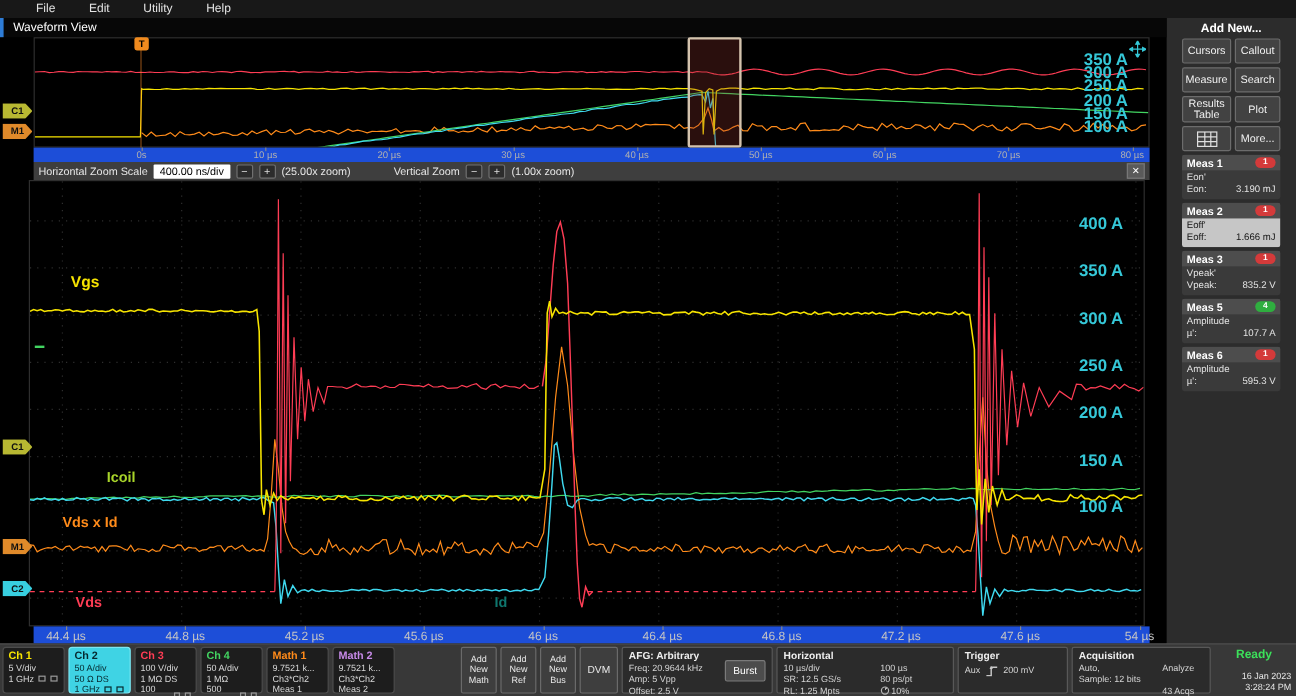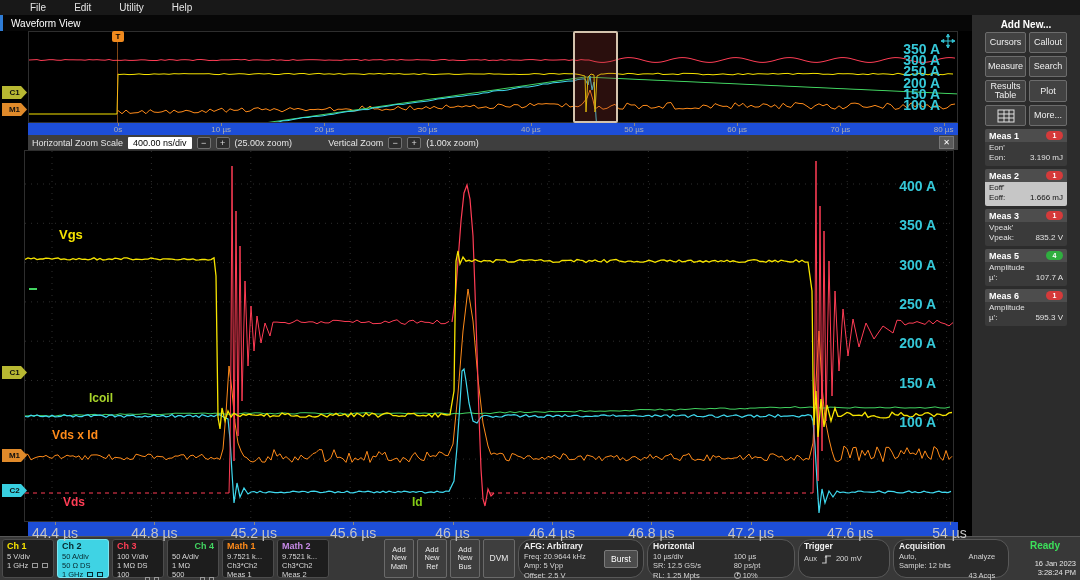--- a/index.html
+++ b/index.html
@@ -8,21 +8,21 @@
   .screen{position:relative;width:1080px;height:580px;background:#000;overflow:hidden;color:#ddd}
   .menubar{height:15px;background:#181818;display:flex;align-items:center;padding-left:30px;gap:28px;font-size:10px;color:#e4e4e4}
   .body{display:flex;height:521px}
   .left{width:972px;position:relative;background:#000}
   .viewtab{height:16px;background:#070707;display:flex;align-items:center;font-size:10px;color:#fff;border-left:3px solid #2e7cd6;padding-left:8px}
   .ovwrap{margin-left:28px;width:930px;height:92px;background:#000;border:1px solid #2e2e2e;position:relative}
   .tickrow{margin-left:28px;width:930px;height:12px;position:relative;background:#1d4ed8}
   .tickrow span{position:absolute;top:2px;transform:translateX(-50%);font-size:8px;color:#b0b0b0;white-space:nowrap}
   .tickrow i{position:absolute;top:0;width:1px;height:3px;background:#888}
   .mticks{height:14px}
-  .mticks span{font-size:14px;color:#c4c4c4;top:3px}
+  .mticks span{font-size:10px;color:#c4c4c4;top:3px}
   .zoombar{margin-left:28px;width:930px;height:15px;background:#3e3e3e;display:flex;align-items:center;gap:5px;padding:0 4px;font-size:9px;color:#e6e6e6;white-space:nowrap}
   .valbox{background:#fff;color:#000;padding:0 5px;height:12px;line-height:12px;border-radius:1px;font-size:9px}
   .zbtn{width:14px;height:12px;background:#2c2c2c;border:1px solid #707070;color:#ddd;font-size:9px;line-height:10px;text-align:center;border-radius:2px;cursor:pointer}
   .zclose{margin-left:4px;width:15px;height:13px;background:#5a5a5a;border:1px solid #777;color:#fff;font-size:8px;line-height:12px;text-align:center;cursor:pointer}
   .mainwrap{margin-left:24px;width:930px;height:372px;background:#000;border:1px solid #2e2e2e;position:relative}
   .amp{position:absolute;right:17px;font-size:14px;font-weight:bold}
   .tracelabel{position:absolute;font-weight:bold;font-size:12px}
   .cbadge{position:absolute;left:2px;width:25px;height:13px;font-size:8px;font-weight:bold;color:#101010;display:flex;align-items:center;justify-content:center;clip-path:polygon(0 0,76% 0,100% 50%,76% 100%,0 100%)}
   .trigT{position:absolute;width:12px;height:11px;background:#f08a1e;color:#000;font-size:8px;font-weight:bold;text-align:center;line-height:11px;border-radius:2px}
   .trigline{position:absolute;width:1px;background:rgba(255,140,40,.5)}
@@ -41,21 +41,21 @@
   .bottombar{height:44px;background:#383838;border-top:1px solid #565656;display:flex;align-items:stretch;gap:3px;padding:2px}
   .chb{width:52px;border-radius:3px;background:#1d1d1d;border:1px solid #4c4c4c;padding:1px 4px;font-size:7.5px;color:#d8d8d8;line-height:9px;cursor:pointer}
   .chb .nm{font-size:9px;font-weight:bold;line-height:11px}
   .chb.sel{background:#3fd3e4;border-color:#7ae6f2}
   .chb.sel div{color:#06282e}
   .iconrow{display:flex;gap:2px;align-items:center}
   .micsq{display:inline-block;width:6px;height:5px;border:1px solid #9a9a9a;margin-left:2px}
   .chb.sel .micsq{border-color:#06282e}
   .addb{width:30px;background:#3e3e3e;border:1px solid #6a6a6a;border-radius:2px;font-size:7.5px;line-height:8.5px;color:#e8e8e8;display:flex;align-items:center;justify-content:center;text-align:center;padding:1px;cursor:pointer}
   .dvm{width:32px;font-size:8.5px}
-  .bpanel{background:#2b2b2b;border:1px solid #585858;border-radius:13px;padding:2px 5px;color:#d5d5d5;font-size:7.5px;line-height:9.5px}
+  .bpanel{background:#2b2b2b;border:1px solid #585858;border-radius:2px;padding:2px 5px;color:#d5d5d5;font-size:7.5px;line-height:9.5px}
   .bpanel .ttl{font-size:8.5px;font-weight:bold;color:#efefef}
   .afg{width:126px;display:flex;gap:4px}
   .burst{align-self:center;width:34px;height:18px;background:#4c4c4c;border:1px solid #7a7a7a;border-radius:2px;color:#fff;font-size:8.5px;text-align:center;line-height:16px;cursor:pointer}
   .horiz{width:148px}
   .hgrid{display:grid;grid-template-columns:auto auto;column-gap:4px}
   .trig{width:92px}
   .trow{display:flex;align-items:center;gap:4px;margin-top:2px}
   .acq{width:116px}
   .agrid{display:grid;grid-template-columns:auto auto;column-gap:10px}
   .statuscol{width:66px;display:flex;flex-direction:column;align-items:center;padding:1px 2px}
@@ -181,21 +181,21 @@
           <span class="amp" style="top: 66.3px; color: rgb(53, 200, 216);">350 A</span>
           <span class="amp" style="top: 105.6px; color: rgb(53, 200, 216);">300 A</span>
           <span class="amp" style="top: 144.9px; color: rgb(53, 200, 216);">250 A</span>
           <span class="amp" style="top: 184.2px; color: rgb(53, 200, 216);">200 A</span>
           <span class="amp" style="top: 223.5px; color: rgb(53, 200, 216);">150 A</span>
           <span class="amp" style="top: 262.8px; color: rgb(53, 200, 216);">100 A</span>
           <span class="tracelabel" style="left: 34px; top: 76px; color: rgb(247, 228, 0); font-size: 13px;">Vgs</span>
           <span class="tracelabel" style="left: 64px; top: 240px; color: rgb(168, 212, 42);">Icoil</span>
           <span class="tracelabel" style="left: 27px; top: 277px; color: rgb(255, 139, 26);">Vds x Id</span>
           <span class="tracelabel" style="left: 38px; top: 344px; color: rgb(255, 61, 85);">Vds</span>
-          <span class="tracelabel" style="left: 387px; top: 344px; color: #84cc16;">Id</span>
+          <span class="tracelabel" style="left: 387px; top: 344px; color: #0f766e;">Id</span>
         </div>
       <div class="tickrow mticks" id="mainticks">
           <i style="left: 27px;"></i>
           <span style="left: 27px;">44.4 µs</span>
           <i style="left: 126.4px;"></i>
           <span style="left: 126.4px;">44.8 µs</span>
           <i style="left: 225.8px;"></i>
           <span style="left: 225.8px;">45.2 µs</span>
           <i style="left: 325.2px;"></i>
           <span style="left: 325.2px;">45.6 µs</span>
@@ -326,21 +326,21 @@
         <div>50 Ω  DS</div>
         <div class="iconrow">1 GHz<span class="micsq"></span><span class="micsq"></span></div>
       </div>
       <div class="chb">
         <div class="nm" style="color: rgb(255, 61, 85);">Ch 3</div>
         <div>100 V/div</div>
         <div>1 MΩ  DS</div>
         <div class="iconrow">100 MHz<span class="micsq"></span><span class="micsq"></span></div>
       </div>
       <div class="chb">
-        <div class="nm" style="color: rgb(66, 212, 97); text-align: right;">Ch 4</div>
+        <div class="nm" style="color: rgb(66, 212, 97);">Ch 4</div>
         <div>50 A/div</div>
         <div>1 MΩ</div>
         <div class="iconrow">500 MHz<span class="micsq"></span><span class="micsq"></span></div>
       </div>
       <div class="chb">
         <div class="nm" style="color: rgb(255, 139, 26);">Math 1</div>
         <div>9.7521 k...</div>
         <div>Ch3*Ch2</div>
         <div>Meas 1</div>
       </div>

